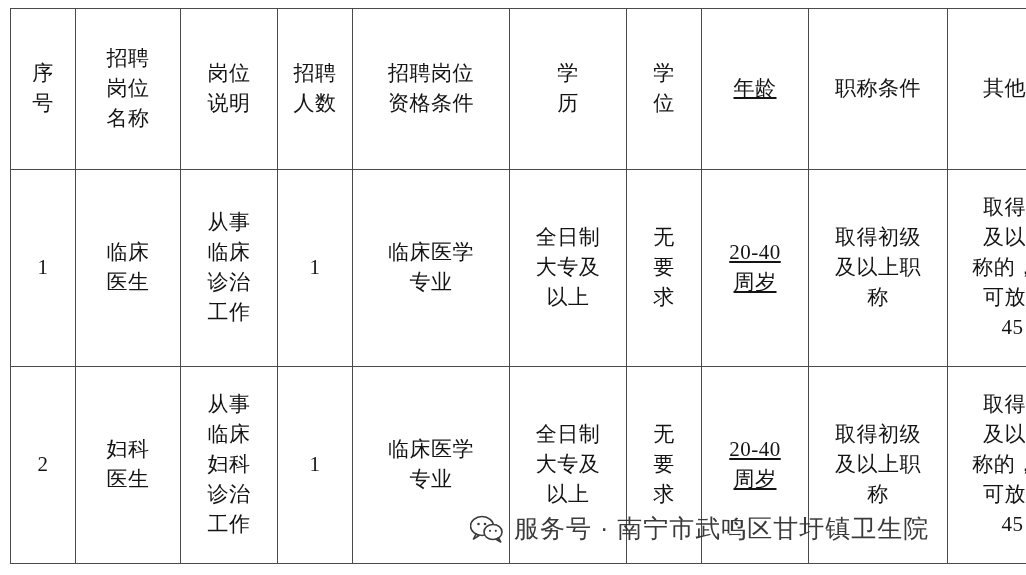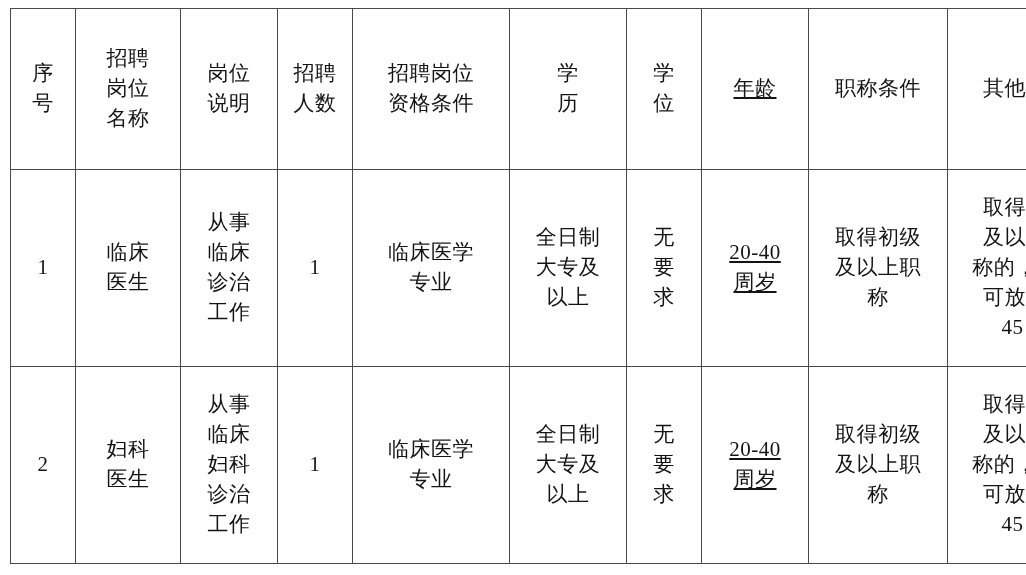--- a/index.html
+++ b/index.html
@@ -228,14 +228,29 @@
 及以上职
 称的，年龄
 可放宽至
 45 岁</span>
           </td>
 
       </tr>
     </tbody>
   </table>
 
+  <div class="watermark">
+    <span class="wechat-icon">
+      <svg viewBox="0 0 34 28" width="34" height="28" aria-hidden="true">
+        <ellipse cx="12" cy="11" rx="11.5" ry="9.5" fill="none" stroke="#2b2b2b" stroke-width="1.6"></ellipse>
+        <path d="M6 19 L3.5 24 L9 20.6 Z" fill="none" stroke="#2b2b2b" stroke-width="1.6" stroke-linejoin="round"></path>
+        <circle cx="8.5" cy="9" r="1.3" fill="#2b2b2b"></circle>
+        <circle cx="15" cy="9" r="1.3" fill="#2b2b2b"></circle>
+        <ellipse cx="23" cy="17" rx="9" ry="7.5" fill="#ffffff" stroke="#2b2b2b" stroke-width="1.6"></ellipse>
+        <path d="M28.5 23 L30.7 27 L26 24.2 Z" fill="none" stroke="#2b2b2b" stroke-width="1.6" stroke-linejoin="round"></path>
+        <circle cx="20" cy="15.8" r="1.1" fill="#2b2b2b"></circle>
+        <circle cx="25.8" cy="15.8" r="1.1" fill="#2b2b2b"></circle>
+      </svg>
+    </span>
+    <span>服务号 · 南宁市武鸣区甘圩镇卫生院</span>
+  </div>
 
 </div>
 
 </body></html>

